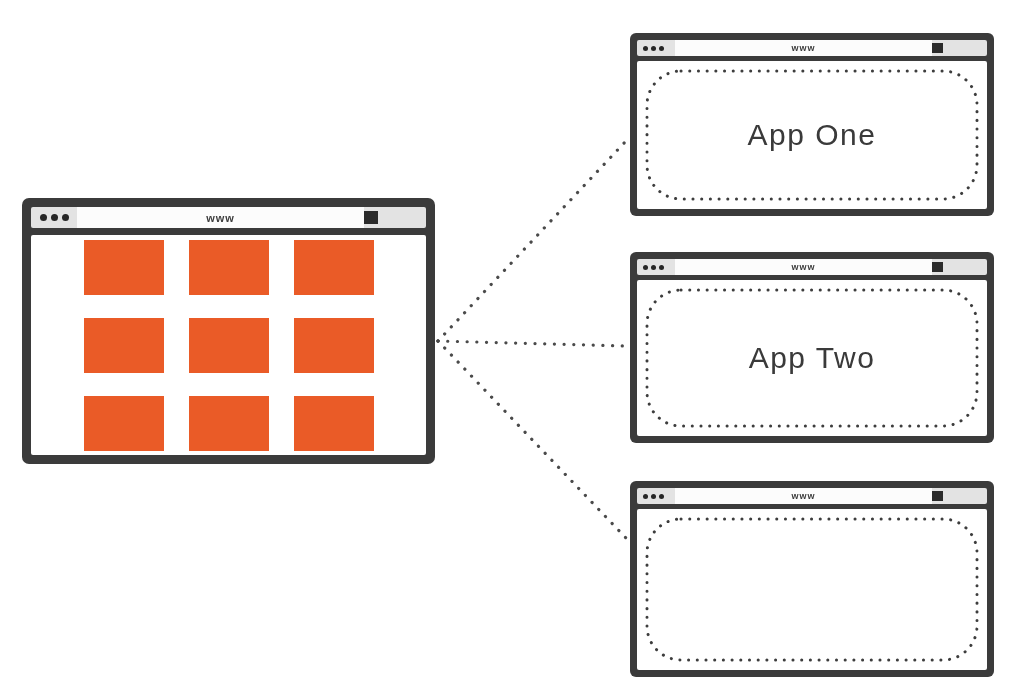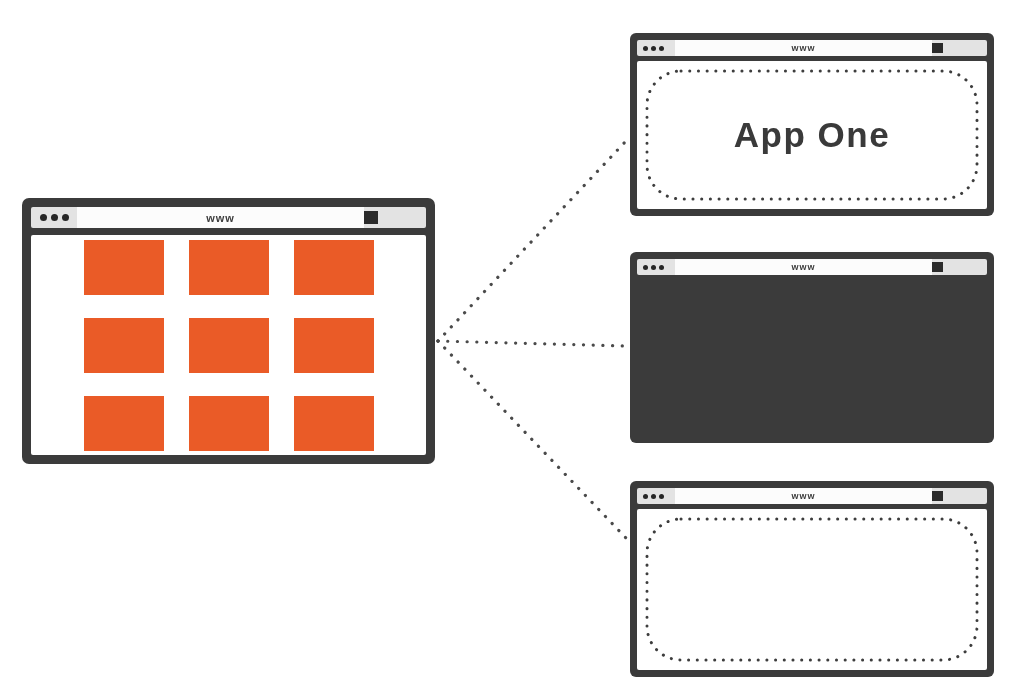--- a/index.html
+++ b/index.html
@@ -99,22 +99,22 @@
     align-items: center;
     justify-content: center;
   }
   .dotted-outline {
     position: absolute;
     left: 0; top: 0;
     width: 100%; height: 100%;
   }
   .app-label {
     position: relative;
-    font-size: 35px;
-    font-weight: bold;
+    font-size: 30px;
+    font-weight: normal;
     letter-spacing: 1.5px;
     color: #3a3a3a;
   }
 </style>
 </head>
 <body>
 
 <div class="canvas">
 
   <svg class="connector-overlay" viewBox="0 0 1024 691" xmlns="http://www.w3.org/2000/svg">
@@ -176,20 +176,26 @@
         <span class="dot"></span>
         <span class="dot"></span>
         <span class="dot"></span>
       </div>
       <div class="address">
         <span>www</span>
       </div>
       <div class="ctrl"></div>
       <div class="right-seg"></div>
     </div>
+    <div class="content">
+      <svg class="dotted-outline" viewBox="0 0 350 156" xmlns="http://www.w3.org/2000/svg">
+        <rect x="10" y="10" width="330" height="136" rx="34" ry="34" fill="none" stroke="#3d3d3d" stroke-width="3" stroke-linecap="round" stroke-dasharray="0.1 8.6"></rect>
+      </svg>
+      <div class="app-label">App Two</div>
+    </div>
   </div>
 
   <div class="browser app app-three">
     <div class="titlebar">
       <div class="dots-seg">
         <span class="dot"></span>
         <span class="dot"></span>
         <span class="dot"></span>
       </div>
       <div class="address">

